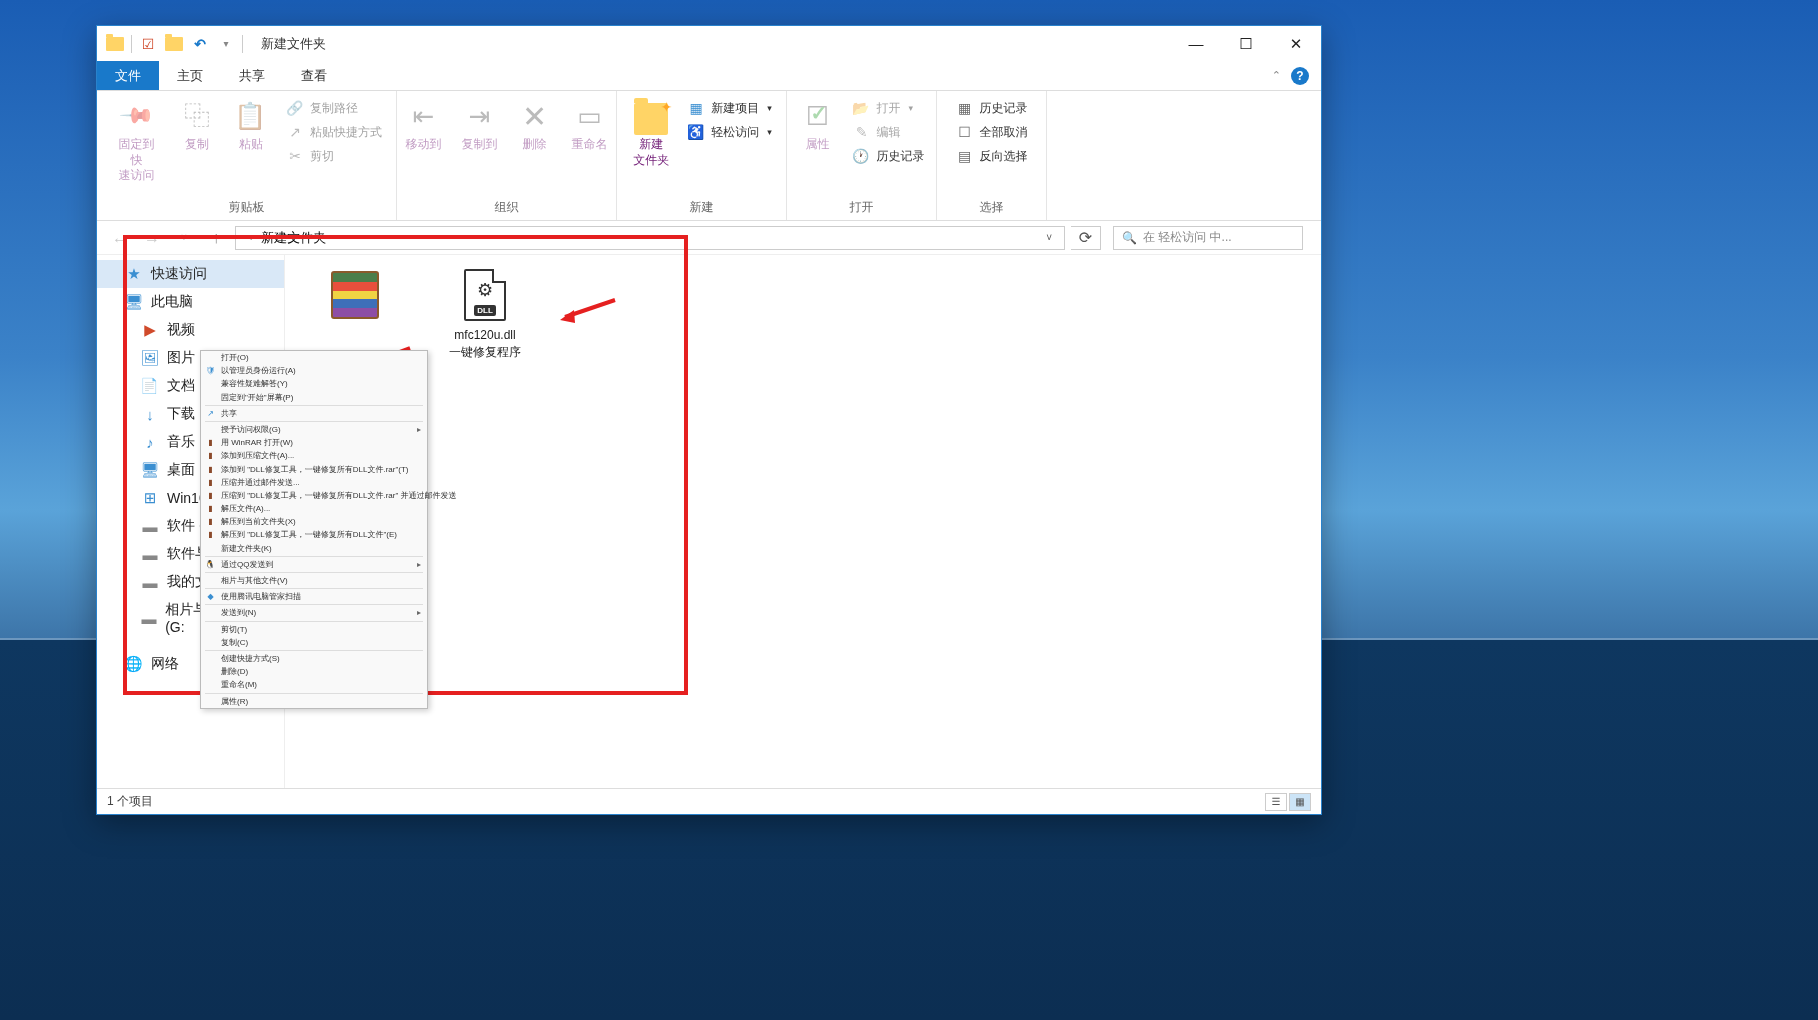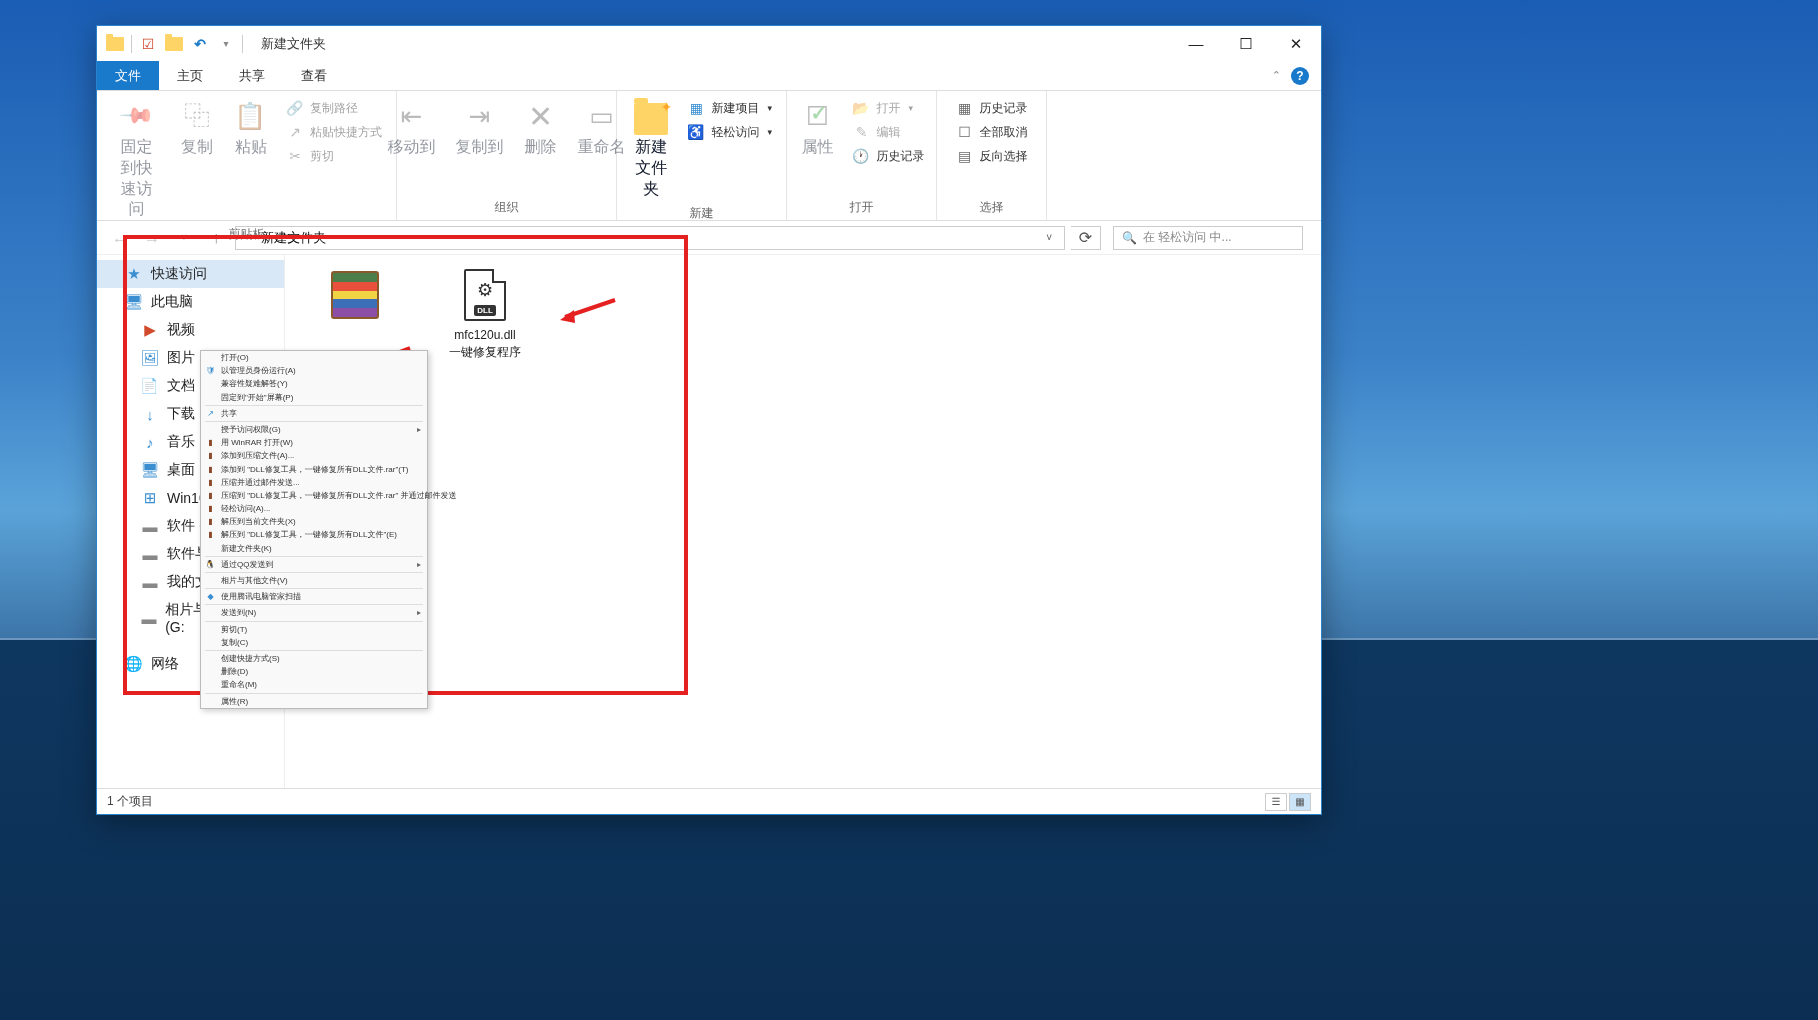--- a/index.html
+++ b/index.html
@@ -26,21 +26,21 @@
 .tabs-right { margin-left: auto; display: flex; align-items: center; padding-right: 12px; gap: 10px; }
 .chevron-down { color: #888; font-size: 11px; }
 .help-icon { width: 18px; height: 18px; border-radius: 50%; background: #1979ca; color: #fff; display: flex; align-items: center; justify-content: center; font-size: 12px; font-weight: bold; }
 
 .ribbon { height: 130px; display: flex; border-bottom: 1px solid #ddd; background: #fff; }
 .ribbon-group { display: flex; flex-direction: column; align-items: center; border-right: 1px solid #e5e5e5; padding: 4px 8px 2px; }
 .ribbon-group-content { flex: 1; display: flex; align-items: flex-start; gap: 4px; }
 .ribbon-group-label { font-size: 12px; color: #666; padding: 2px 0; }
 .ribbon-btn-large { display: flex; flex-direction: column; align-items: center; padding: 4px 8px; cursor: pointer; gap: 4px; }
 .ribbon-btn-large .icon-lg { width: 34px; height: 34px; display: flex; align-items: center; justify-content: center; font-size: 26px; color: #6b6b6b; }
-.ribbon-btn-large .label { font-size: 16px; color: #0f172a; text-align: center; white-space: nowrap; line-height: 1.3; }
+.ribbon-btn-large .label { font-size: 12px; color: #701a75; text-align: center; white-space: nowrap; line-height: 1.3; }
 .ribbon-small-col { display: flex; flex-direction: column; gap: 2px; padding-top: 2px; }
 .ribbon-btn-small { display: flex; align-items: center; gap: 6px; padding: 2px 6px; cursor: pointer; font-size: 12px; color: #333; white-space: nowrap; }
 .ribbon-btn-small .icon-sm { width: 18px; height: 18px; display: flex; align-items: center; justify-content: center; font-size: 14px; color: #6b6b6b; }
 .disabled { opacity: 0.45; }
 
 .addressbar { height: 34px; display: flex; align-items: center; gap: 6px; padding: 0 10px; background: #fff; border-bottom: 1px solid #eee; }
 .nav-btn { width: 26px; height: 26px; display: flex; align-items: center; justify-content: center; color: #888; font-size: 16px; cursor: pointer; }
 .address-box { flex: 1 1 auto; height: 24px; border: 1px solid #ccc; display: flex; align-items: center; padding: 0 6px; gap: 8px; font-size: 13px; max-width: 830px; }
 .address-arrow { color: #888; font-size: 10px; }
 .address-box .spacer { flex: 1; }
@@ -405,21 +405,21 @@
     <div class="cm-item">
       <span class="cm-icon" style="color:#8b4a2b;">▮</span>
       <span>压缩并通过邮件发送...</span>
     </div>
     <div class="cm-item">
       <span class="cm-icon" style="color:#8b4a2b;">▮</span>
       <span>压缩到 "DLL修复工具，一键修复所有DLL文件.rar" 并通过邮件发送</span>
     </div>
     <div class="cm-item">
       <span class="cm-icon" style="color:#8b4a2b;">▮</span>
-      <span>轻松访问(A)...</span>
+      <span>解压文件(A)...</span>
     </div>
     <div class="cm-item">
       <span class="cm-icon" style="color:#8b4a2b;">▮</span>
       <span>解压到当前文件夹(X)</span>
     </div>
     <div class="cm-item">
       <span class="cm-icon" style="color:#8b4a2b;">▮</span>
       <span>解压到 "DLL修复工具，一键修复所有DLL文件"(E)</span>
     </div>
     <div class="cm-item">

